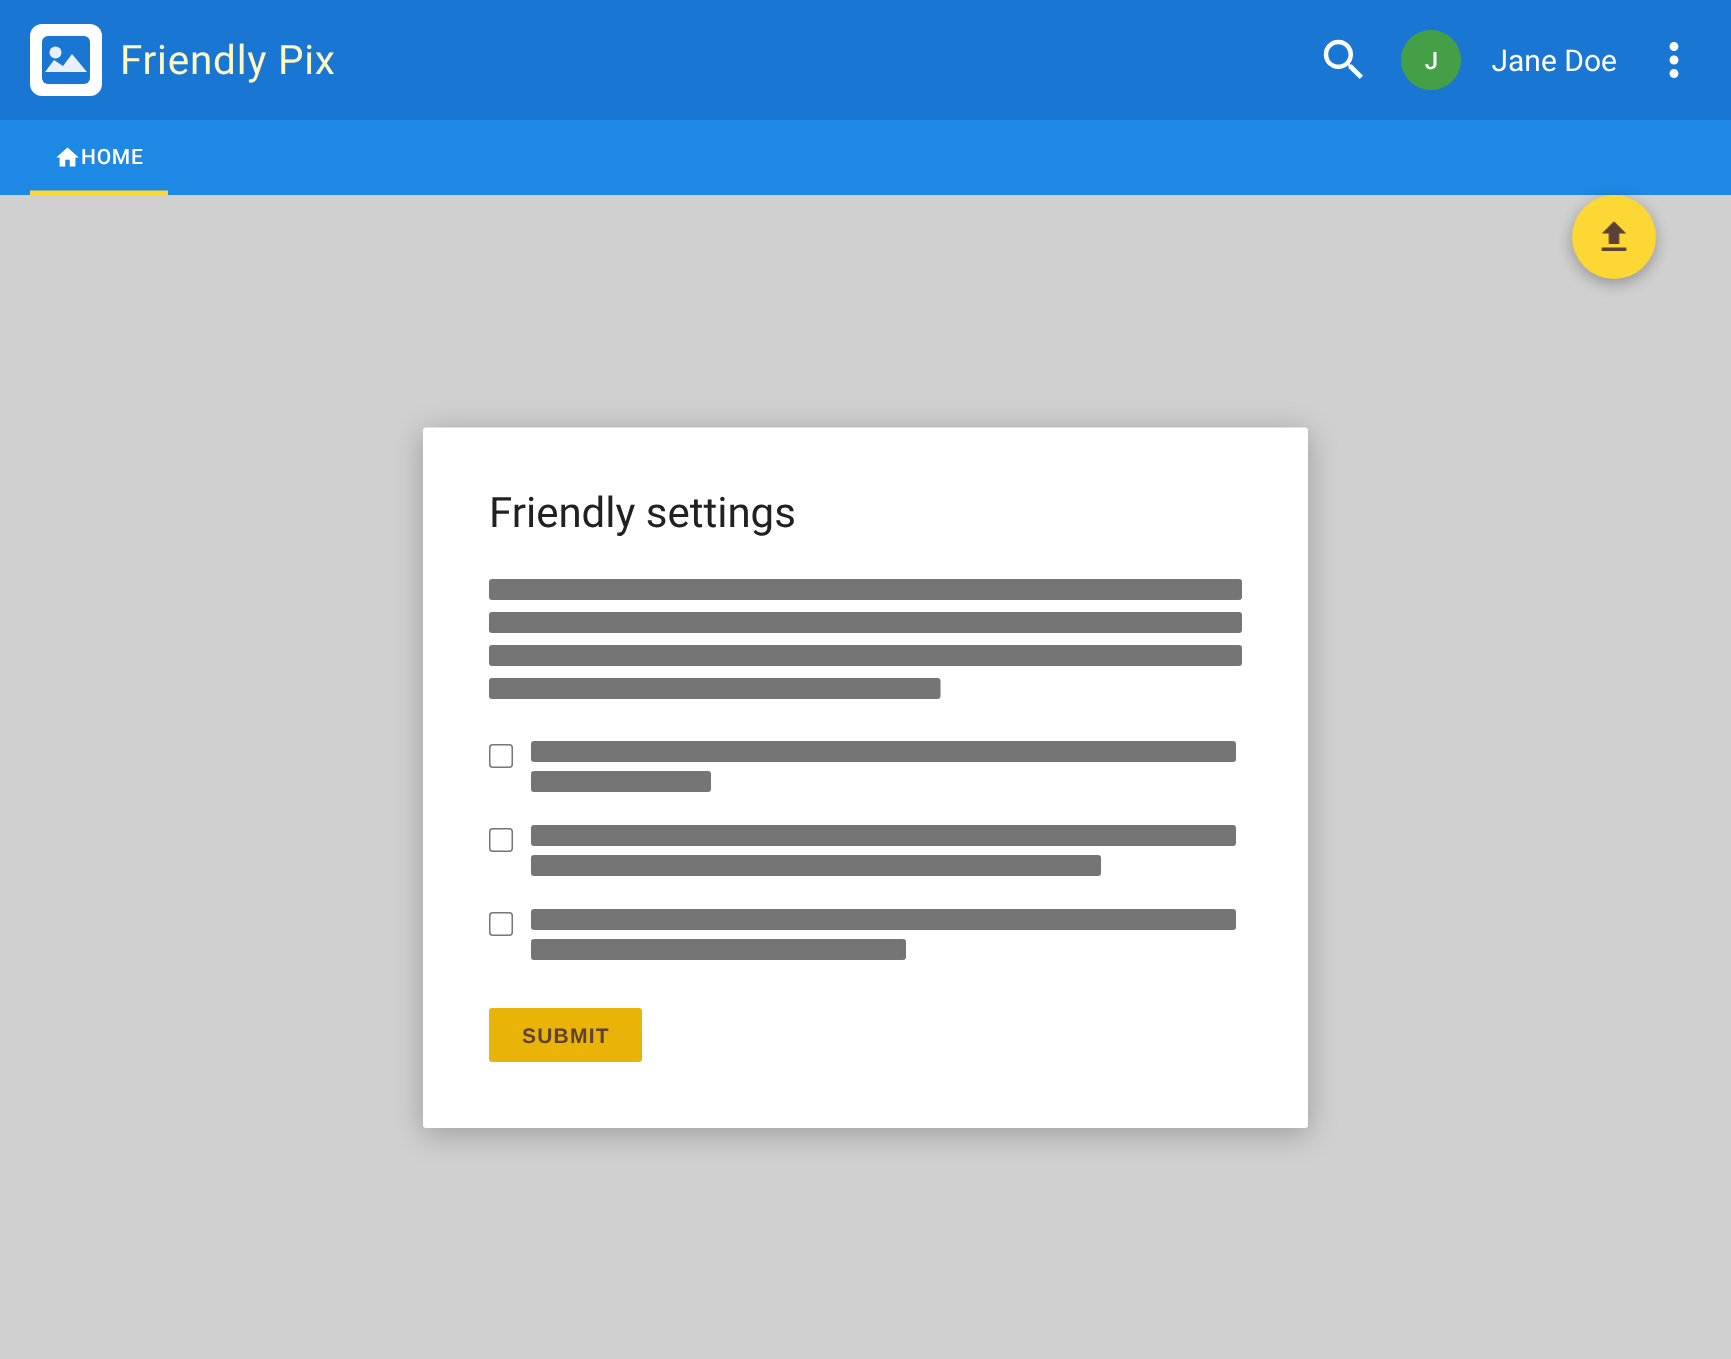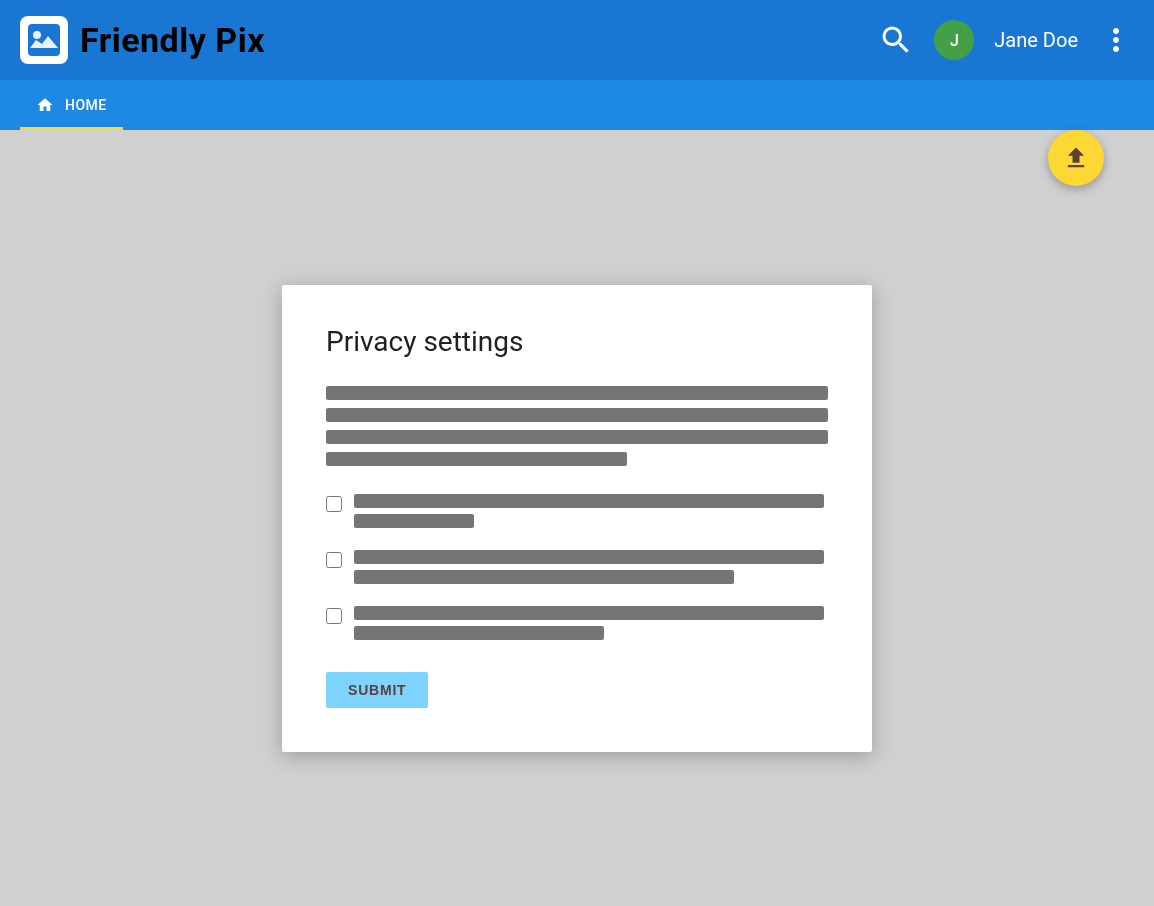--- a/index.html
+++ b/index.html
@@ -26,23 +26,23 @@
       border-radius: 8px;
       display: flex;
       align-items: center;
       justify-content: center;
     }
     .logo-icon svg {
       width: 36px;
       height: 36px;
     }
     .app-title {
-      color: #000000;
-      font-size: 34px;
-      font-weight: 700;
+      color: #fef9c3;
+      font-size: 27px;
+      font-weight: 400;
       letter-spacing: 0.5px;
     }
     .nav-right {
       display: flex;
       align-items: center;
       gap: 20px;
     }
     .search-icon-btn, .more-icon-btn {
       color: white;
       background: none;
@@ -76,21 +76,21 @@
       background: #1E88E5;
       height: 50px;
       display: flex;
       align-items: center;
       padding: 0 20px;
       position: relative;
     }
     .nav-tab {
       display: flex;
       align-items: center;
-      gap: 11px;
+      gap: 0;
       color: white;
       font-size: 14px;
       font-weight: 500;
       letter-spacing: 0.5px;
       padding: 0 16px;
       height: 50px;
       cursor: pointer;
       position: relative;
       text-decoration: none;
     }
@@ -200,21 +200,21 @@
       height: 14px;
       background: #757575;
       border-radius: 2px;
     }
     .cb-bar-line2.w1 { width: 120px; }
     .cb-bar-line2.w2 { width: 380px; }
     .cb-bar-line2.w3 { width: 250px; }
 
     
     .submit-btn {
-      background: #7dd3fc;
+      background: #eab308;
       color: #5d4037;
       border: none;
       padding: 10px 22px;
       font-size: 14px;
       font-weight: 600;
       letter-spacing: 0.8px;
       cursor: pointer;
       border-radius: 2px;
       margin-top: 10px;
       text-transform: uppercase;
@@ -264,21 +264,21 @@
 
 <button class="fab">
   <svg viewBox="0 0 24 24" fill="#5d4037" xmlns="http://www.w3.org/2000/svg">
     <path d="M9 16h6v-6h4l-7-7-7 7h4zm-4 2h14v2H5z"></path>
   </svg>
 </button>
 
 <div class="main-content">
 
   <div class="modal-card">
-    <h2 class="modal-title">Privacy settings</h2>
+    <h2 class="modal-title">Friendly settings</h2>
 
     
     <div class="text-bars">
       <div class="text-bar full"></div>
       <div class="text-bar full"></div>
       <div class="text-bar full"></div>
       <div class="text-bar short"></div>
     </div>
 
     

